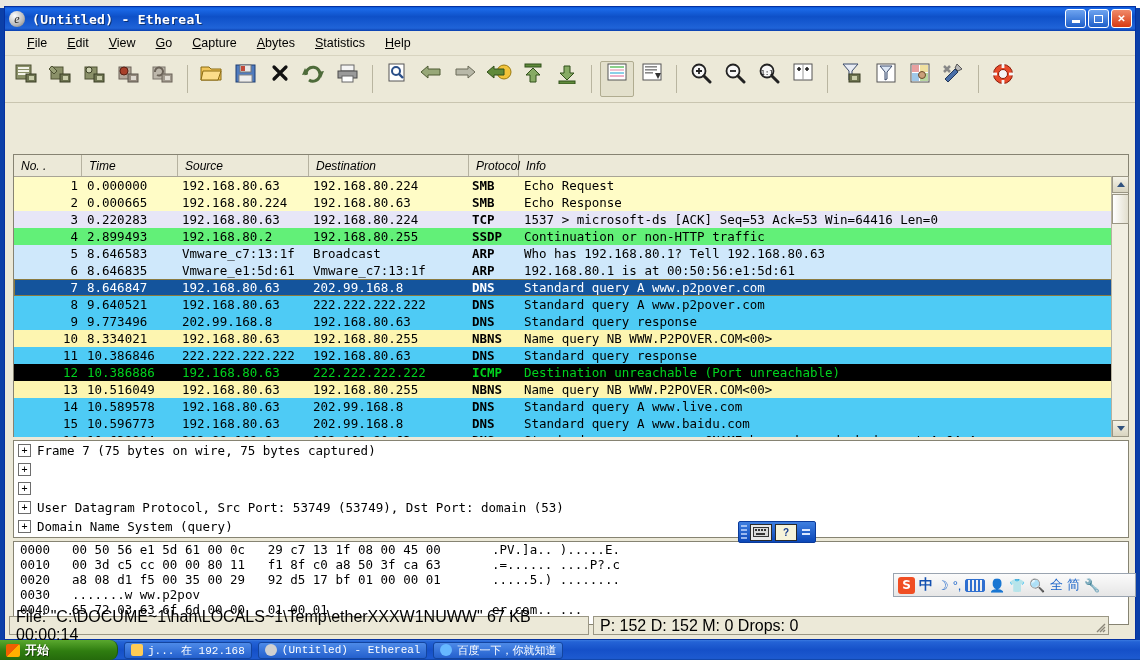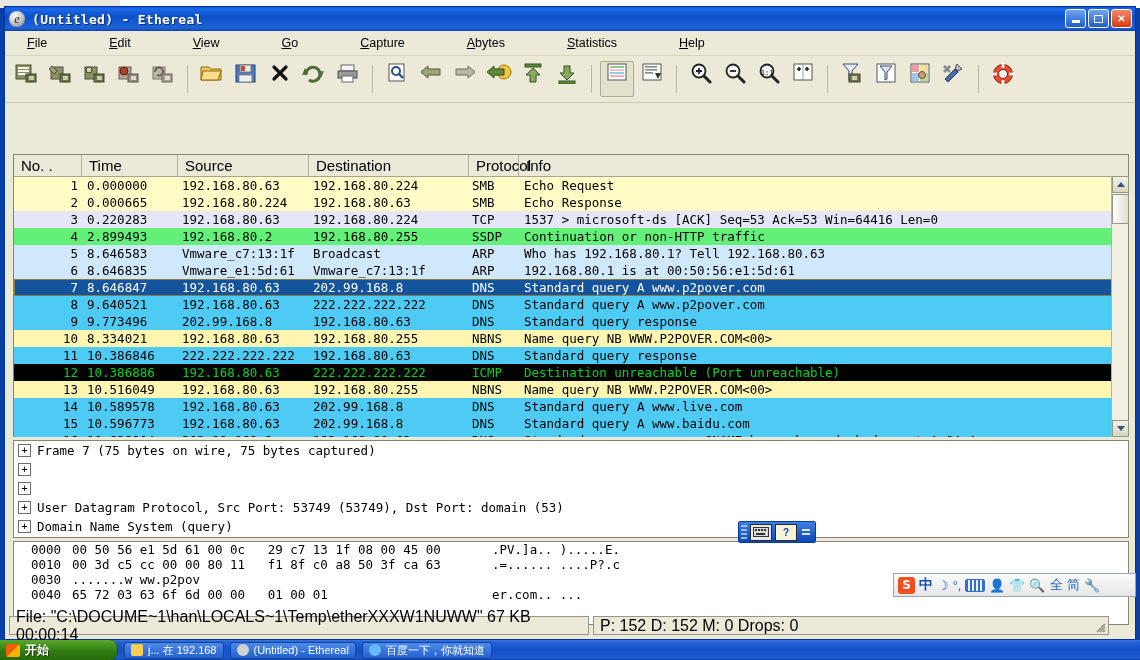--- a/index.html
+++ b/index.html
@@ -41,21 +41,21 @@
       display:flex;align-items:center;justify-content:center;
       color:#fff;font-size:10px;font-weight:bold;box-sizing:border-box;}
   .wb.min{background:linear-gradient(180deg,#6ea4f0,#1d5ec9);}
   .wb.max{background:linear-gradient(180deg,#6ea4f0,#1d5ec9);}
   .wb.close{background:linear-gradient(180deg,#f08a6a,#d83a12);}
   .wb .glyph-min{width:8px;height:3px;background:#fff;margin-top:6px;}
   .wb .glyph-max{width:9px;height:8px;border:1.5px solid #fff;box-sizing:border-box;}
 
   
   .menubar{height:24px;background:#ece9d8;display:flex;align-items:center;padding-left:12px;
-           border-bottom:1px solid #d8d4c0;gap:42px;}
+           border-bottom:1px solid #d8d4c0;}
   .menubar .mi{padding:2px 10px;color:#000;font-size:12.5px;cursor:default;}
   .menubar .mi u{text-decoration:underline;}
 
   
   .toolbar{height:46px;background:#ece9d8;display:flex;align-items:center;padding-left:6px;gap:2px;
            border-bottom:1px solid #c9c5b0;}
   .tb{width:32px;height:34px;display:flex;align-items:flex-start;justify-content:center;position:relative;}
   .tb.sel{border:1px solid #b0ac90;background:#e3e0cc;border-radius:2px;}
   .sep{width:1px;height:28px;background:#b9b5a0;margin:0 6px;}
 
@@ -63,32 +63,32 @@
   .filterbar{height:28px;background:#ece9d8;display:flex;align-items:center;padding-left:12px;gap:0;}
   .filterbar .lbl{font-size:12.5px;margin-right:8px;}
   .f-input{width:424px;height:19px;border:1px solid #7f9db9;background:#fff;box-sizing:border-box;}
   .f-arrow{width:26px;text-align:center;font-size:9px;color:#222;}
   .f-link{font-size:12.5px;margin-right:12px;cursor:default;}
 
   
   .plist-wrap{position:absolute;left:8px;top:147px;width:1116px;height:283px;
               background:#fff;border:1px solid #868372;box-sizing:border-box;}
   .phead{height:21px;background:#ece9d8;display:flex;border-bottom:1px solid #a8a496;
-         font-size:15px;color:#000;}
+         font-size:12px;color:#000;font-style:italic;}
   .phead div{display:flex;align-items:center;padding-left:7px;border-right:1px solid #b6b2a0;
              box-sizing:border-box;height:100%;}
   .rows{position:relative;height:260px;overflow:hidden;
         font-family:"DejaVu Sans Mono",monospace;font-size:12.5px;}
   .row{height:17px;line-height:17px;display:flex;white-space:nowrap;}
   .row>span{display:block;box-sizing:border-box;overflow:hidden;}
   .c-no{width:68px;text-align:right;padding-right:4px;}
   .c-time{width:96px;padding-left:5px;}
   .c-src{width:131px;padding-left:4px;}
   .c-dst{width:160px;padding-left:4px;}
-  .c-proto{width:50px;padding-left:3px;}
+  .c-proto{width:50px;padding-left:3px;font-weight:bold;}
   .c-info{flex:1;padding-left:5px;}
   .row.sel{outline:1px solid #8a7a40;outline-offset:-1px;}
 
   
   .vsb{position:absolute;right:0;top:21px;width:17px;height:261px;background:#f1efe2;
        border-left:1px solid #b6b2a0;box-sizing:border-box;}
   .vsb .btn{width:17px;height:17px;background:linear-gradient(180deg,#f4f2e6,#d8d4c0);
             border:1px solid #9a9684;box-sizing:border-box;display:flex;align-items:center;justify-content:center;}
   .vsb .thumb{position:absolute;top:18px;left:0;width:17px;height:30px;
               background:linear-gradient(90deg,#ffffff,#e2dfce);border:1px solid #9a9684;box-sizing:border-box;}
@@ -103,21 +103,21 @@
   .dline{height:19px;line-height:19px;display:flex;align-items:center;padding-left:4px;white-space:nowrap;}
   .expander{width:11px;height:11px;border:1px solid #6d6d6d;background:#fff;
             display:inline-flex;align-items:center;justify-content:center;
             font-family:"DejaVu Sans Mono",monospace;font-size:10px;line-height:9px;color:#000;margin-right:6px;flex:none;}
 
   
   .hexpane{position:absolute;left:8px;top:534px;width:1116px;height:84px;background:#fff;
            border:1px solid #868372;box-sizing:border-box;overflow:hidden;
            font-family:"DejaVu Sans Mono",monospace;font-size:12.5px;}
   .hline{height:15px;line-height:15px;display:flex;padding-left:6px;white-space:pre;}
-  .h-off{width:52px;text-align:center;}
+  .h-off{width:52px;}
   .h-bytes{width:420px;}
   .h-ascii{}
 
   
   .status{position:absolute;left:4px;bottom:4px;width:1124px;height:19px;display:flex;align-items:center;gap:4px;}
   .st-cell{height:19px;border:1px solid #9a9684;background:#ece9d8;box-sizing:border-box;
            display:flex;align-items:center;padding-left:6px;font-size:16px;}
   .st-file{width:580px;}
   .st-pkt{width:516px;position:relative;}
   .grip{position:absolute;right:2px;bottom:1px;width:12px;height:12px;}
@@ -142,21 +142,21 @@
   .imebar .logo{width:17px;height:17px;background:#f04e23;color:#fff;border-radius:3px;
                 display:flex;align-items:center;justify-content:center;font-weight:bold;font-size:12px;
                 font-family:"DejaVu Sans",sans-serif;}
   .imebar .zh{color:#1350b0;font-weight:bold;font-size:14px;}
   .imebar .kb{width:18px;height:11px;border:1.5px solid #2f6fd0;border-radius:2px;
               background:repeating-linear-gradient(90deg,#2f6fd0 0 2px,transparent 2px 4px);}
 
   
   .taskbar{position:absolute;left:0;bottom:0;width:1140px;height:20px;
      background:linear-gradient(180deg,#3a7ae0 0%,#2463d6 9%,#1550c8 50%,#1d5ad0 92%,#0c3f9f 100%);
-     display:flex;align-items:center;}
+     display:flex;align-items:center;font-family:Liberation Mono, monospace;}
   .startbtn{width:118px;height:20px;
      background:linear-gradient(180deg,#5aa82e,#2f7d10 55%,#256a0c);
      border-right:1px solid #1d5a08;display:flex;align-items:center;gap:5px;padding-left:6px;box-sizing:border-box;
      border-top-right-radius:8px;border-bottom-right-radius:8px;}
   .startbtn .flag{width:14px;height:13px;background:
      linear-gradient(135deg,#f06000 0 50%,#ffb000 50% 100%);border-radius:2px;}
   .startbtn span{color:#fff;font-weight:bold;font-size:12px;text-shadow:1px 1px 0 rgba(0,0,0,.5);}
   .tbtn{height:17px;margin-left:6px;padding:0 6px;display:flex;align-items:center;gap:5px;
         background:linear-gradient(180deg,#4d8ae8,#2460cd);border:1px solid #13459f;border-radius:3px;
         color:#fff;font-size:11px;white-space:nowrap;overflow:hidden;box-sizing:border-box;}
@@ -586,20 +586,21 @@
         </div>
         <div class="dline">
           <span class="expander">+</span>
           <span>Domain Name System (query)</span>
         </div>
       </div>
 
     <div class="hexpane" id="hex-dump">
         <div class="hline"><span class="h-off">0000</span><span class="h-bytes">00 50 56 e1 5d 61 00 0c   29 c7 13 1f 08 00 45 00</span><span class="h-ascii">.PV.]a.. ).....E.</span></div>
         <div class="hline"><span class="h-off">0010</span><span class="h-bytes">00 3d c5 cc 00 00 80 11   f1 8f c0 a8 50 3f ca 63</span><span class="h-ascii">.=...... ....P?.c</span></div>
+        <div class="hline"><span class="h-off">0020</span><span class="h-bytes">a8 08 d1 f5 00 35 00 29   92 d5 17 bf 01 00 00 01</span><span class="h-ascii">.....5.) ........</span></div>
         <div class="hline"><span class="h-off">0030</span><span class="h-ascii">.......w ww.p2pov</span></div>
         <div class="hline"><span class="h-off">0040</span><span class="h-bytes">65 72 03 63 6f 6d 00 00   01 00 01</span><span class="h-ascii">er.com.. ...</span></div>
       </div>
 
     <div class="status">
       <div class="st-cell st-file">File: "C:\DOCUME~1\han\LOCALS~1\Temp\etherXXXW1NUWW" 67 KB 00:00:14</div>
       <div class="st-cell st-pkt">
         <span>P: 152 D: 152 M: 0 Drops: 0</span>
         <svg class="grip" viewBox="0 0 12 12">
             <path d="M11 3 L3 11 M11 6 L6 11 M11 9 L9 11" stroke="#8a8678" stroke-width="1.4"></path>

